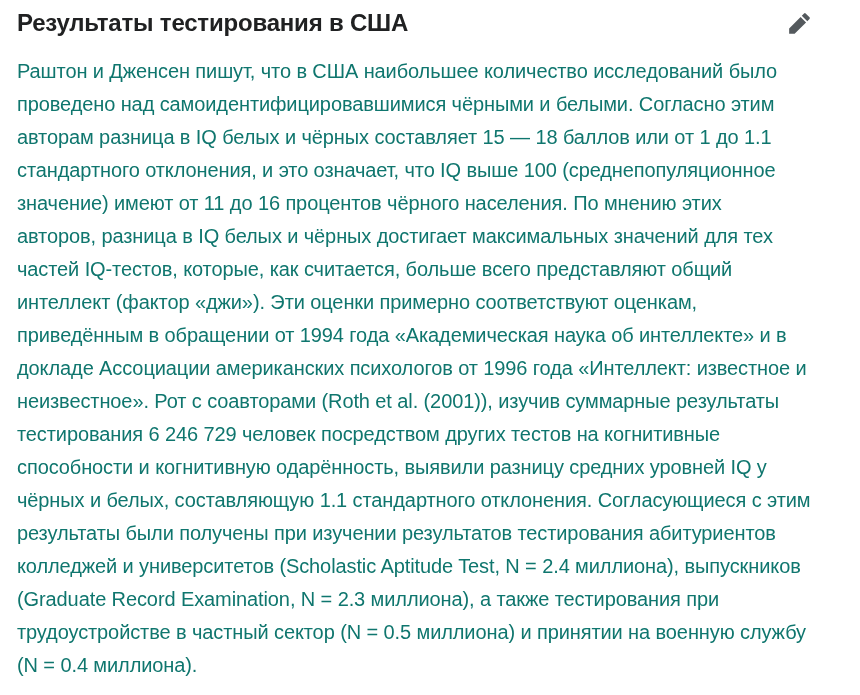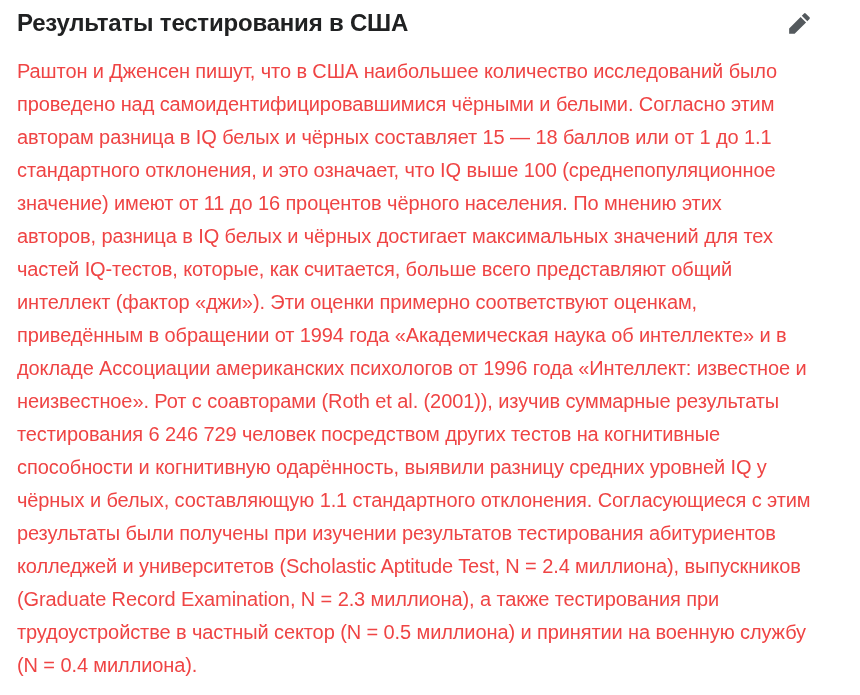--- a/index.html
+++ b/index.html
@@ -37,21 +37,21 @@
     height: 26px;
     margin-top: 2px;
     cursor: pointer;
     flex: 0 0 auto;
   }
   .edit-button svg { display: block; }
   .body-text {
     margin-top: 17px;
     font-size: 20px;
     line-height: 33px;
-    color: #ef4444;
+    color: #0f766e;
     letter-spacing: -0.1px;
     white-space: pre;        
     overflow: hidden;
   }
 </style>
 </head>
 <body>
 
 <div class="page">
 

